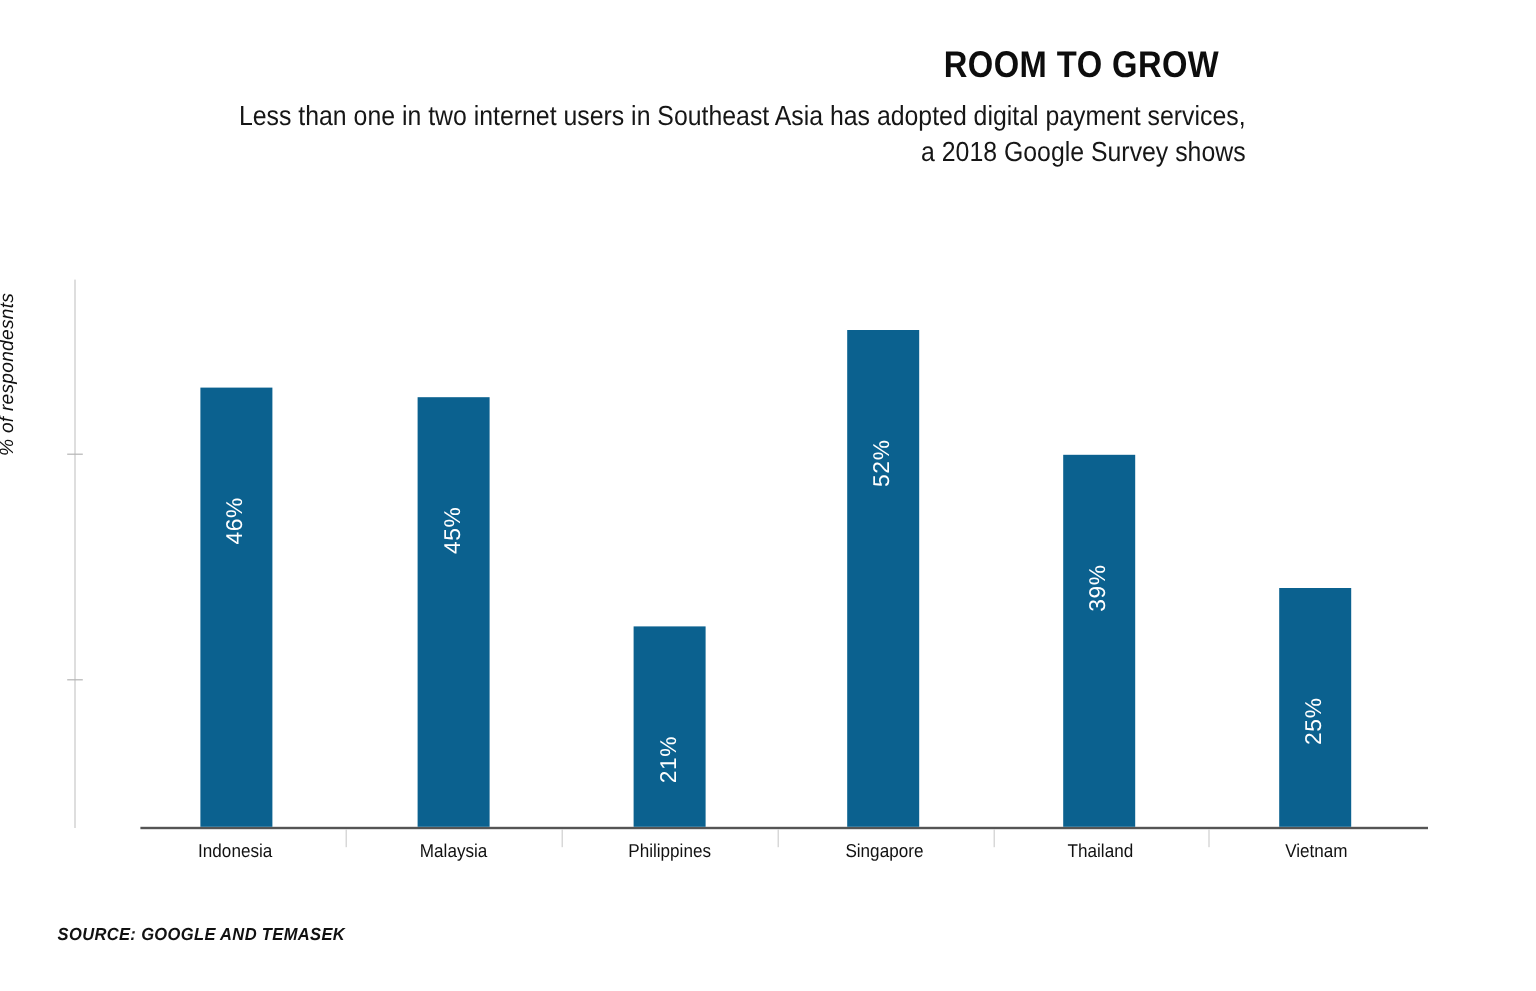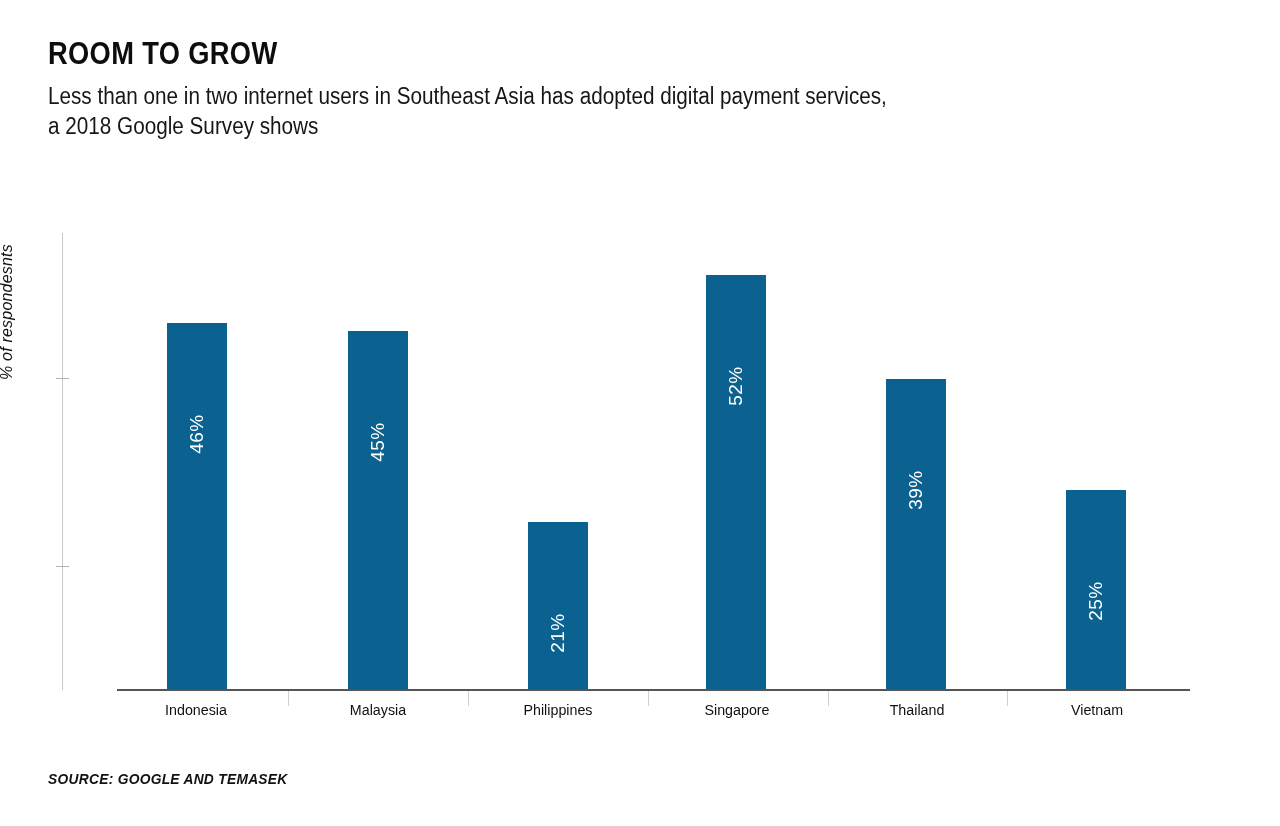--- a/index.html
+++ b/index.html
@@ -15,20 +15,21 @@
     overflow: hidden;
     position: relative;
   }
 
   
   #header {
     position: absolute;
     left: 48px;
     top: 36px;
     width: 1100px;
+    text-align: right;
   }
   #chart-title {
     font-family: "Liberation Sans", sans-serif;
     font-weight: bold;
     font-size: 31px;
     line-height: 36px;
     letter-spacing: 0.4px;
     color: #0d0d0d;
     text-transform: uppercase;
     transform: scaleX(0.88);

